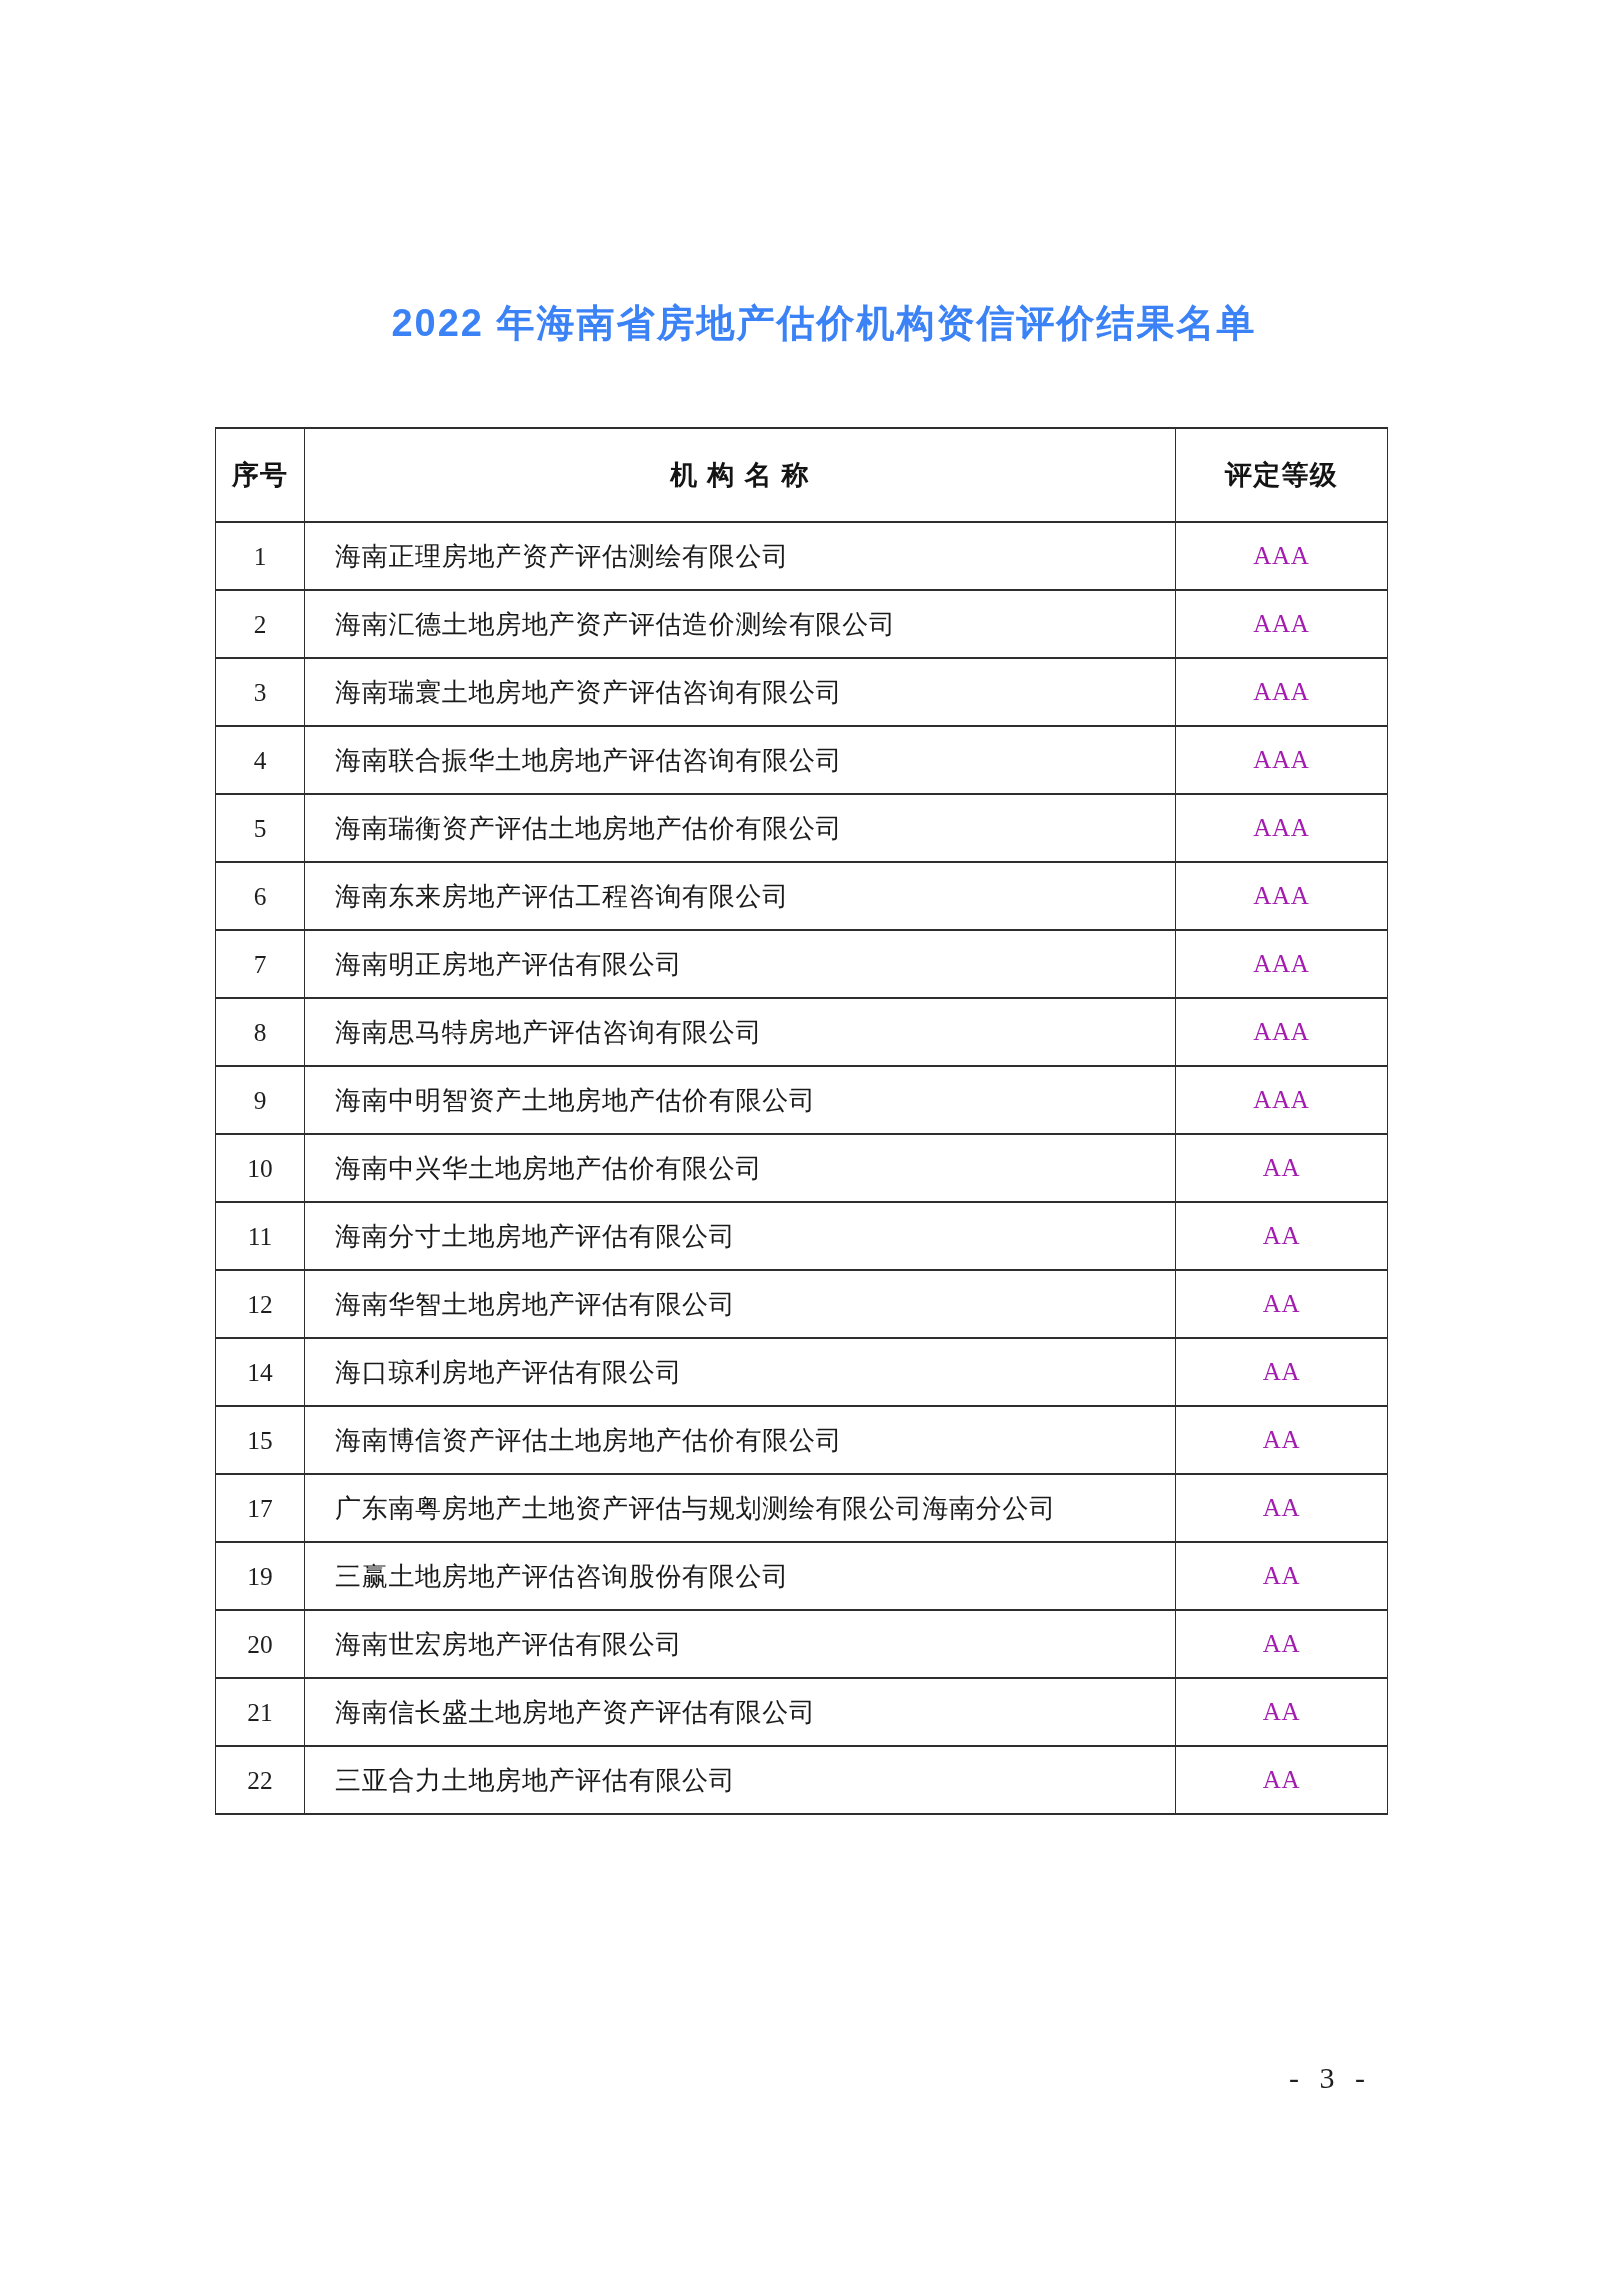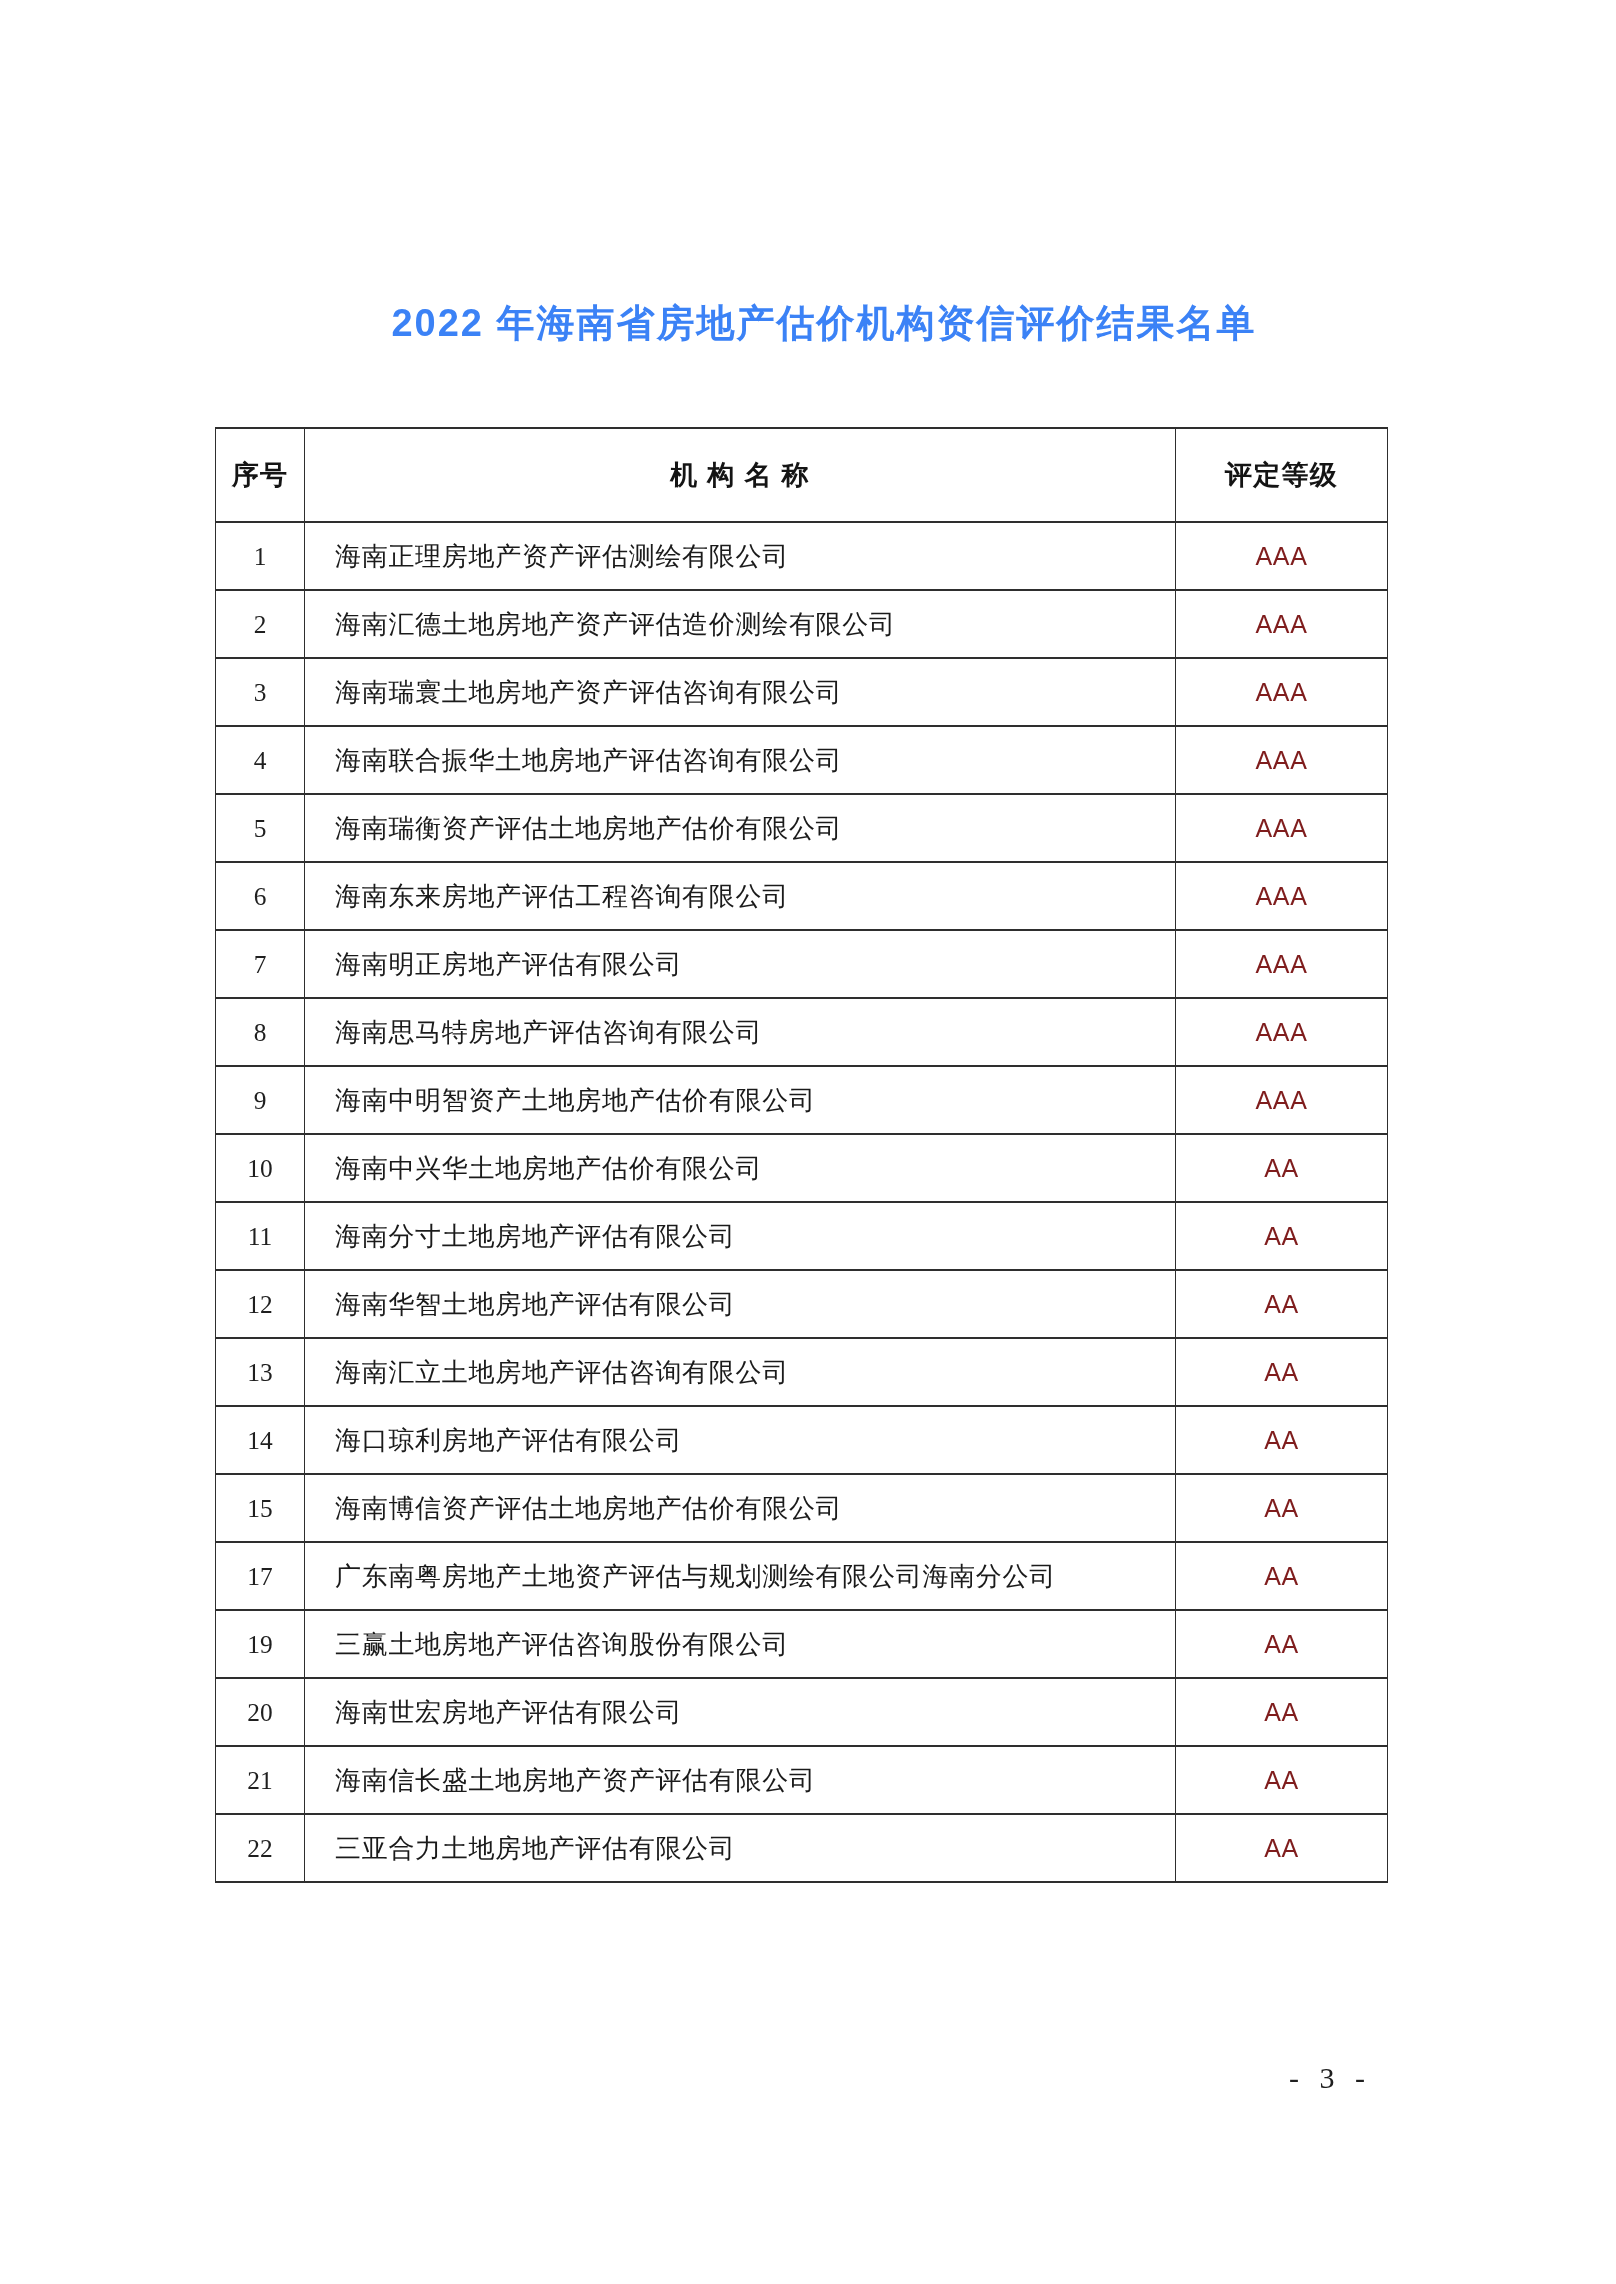--- a/index.html
+++ b/index.html
@@ -72,24 +72,24 @@
   td.col-name {
     text-align: left;
     padding-left: 30px;
     font-family: "Liberation Serif", serif;
     font-size: 26px;
     letter-spacing: 0.7px;
     color: #1a1a1a;
   }
   td.col-grade {
     text-align: center;
-    font-family: Liberation Sans, sans-serif;
+    font-family: Liberation Serif, serif;
     font-size: 25px;
     letter-spacing: 0.7px;
-    color: #7f1d1d;
+    color: #a21caf;
   }
   .page-number {
     position: absolute;
     top: 2061px;
     left: 1289px;
     font-family: "Liberation Serif", serif;
     font-size: 30px;
     letter-spacing: 6.5px;
     color: #1f1f1f;
     white-space: pre;
@@ -170,25 +170,20 @@
           <td class="col-no">11</td>
           <td class="col-name">海南分寸土地房地产评估有限公司</td>
           <td class="col-grade">AA</td>
         </tr>
         <tr>
           <td class="col-no">12</td>
           <td class="col-name">海南华智土地房地产评估有限公司</td>
           <td class="col-grade">AA</td>
         </tr>
         <tr>
-          <td class="col-no">13</td>
-          <td class="col-name">海南汇立土地房地产评估咨询有限公司</td>
-          <td class="col-grade">AA</td>
-        </tr>
-        <tr>
           <td class="col-no">14</td>
           <td class="col-name">海口琼利房地产评估有限公司</td>
           <td class="col-grade">AA</td>
         </tr>
         <tr>
           <td class="col-no">15</td>
           <td class="col-name">海南博信资产评估土地房地产估价有限公司</td>
           <td class="col-grade">AA</td>
         </tr>
         <tr>

